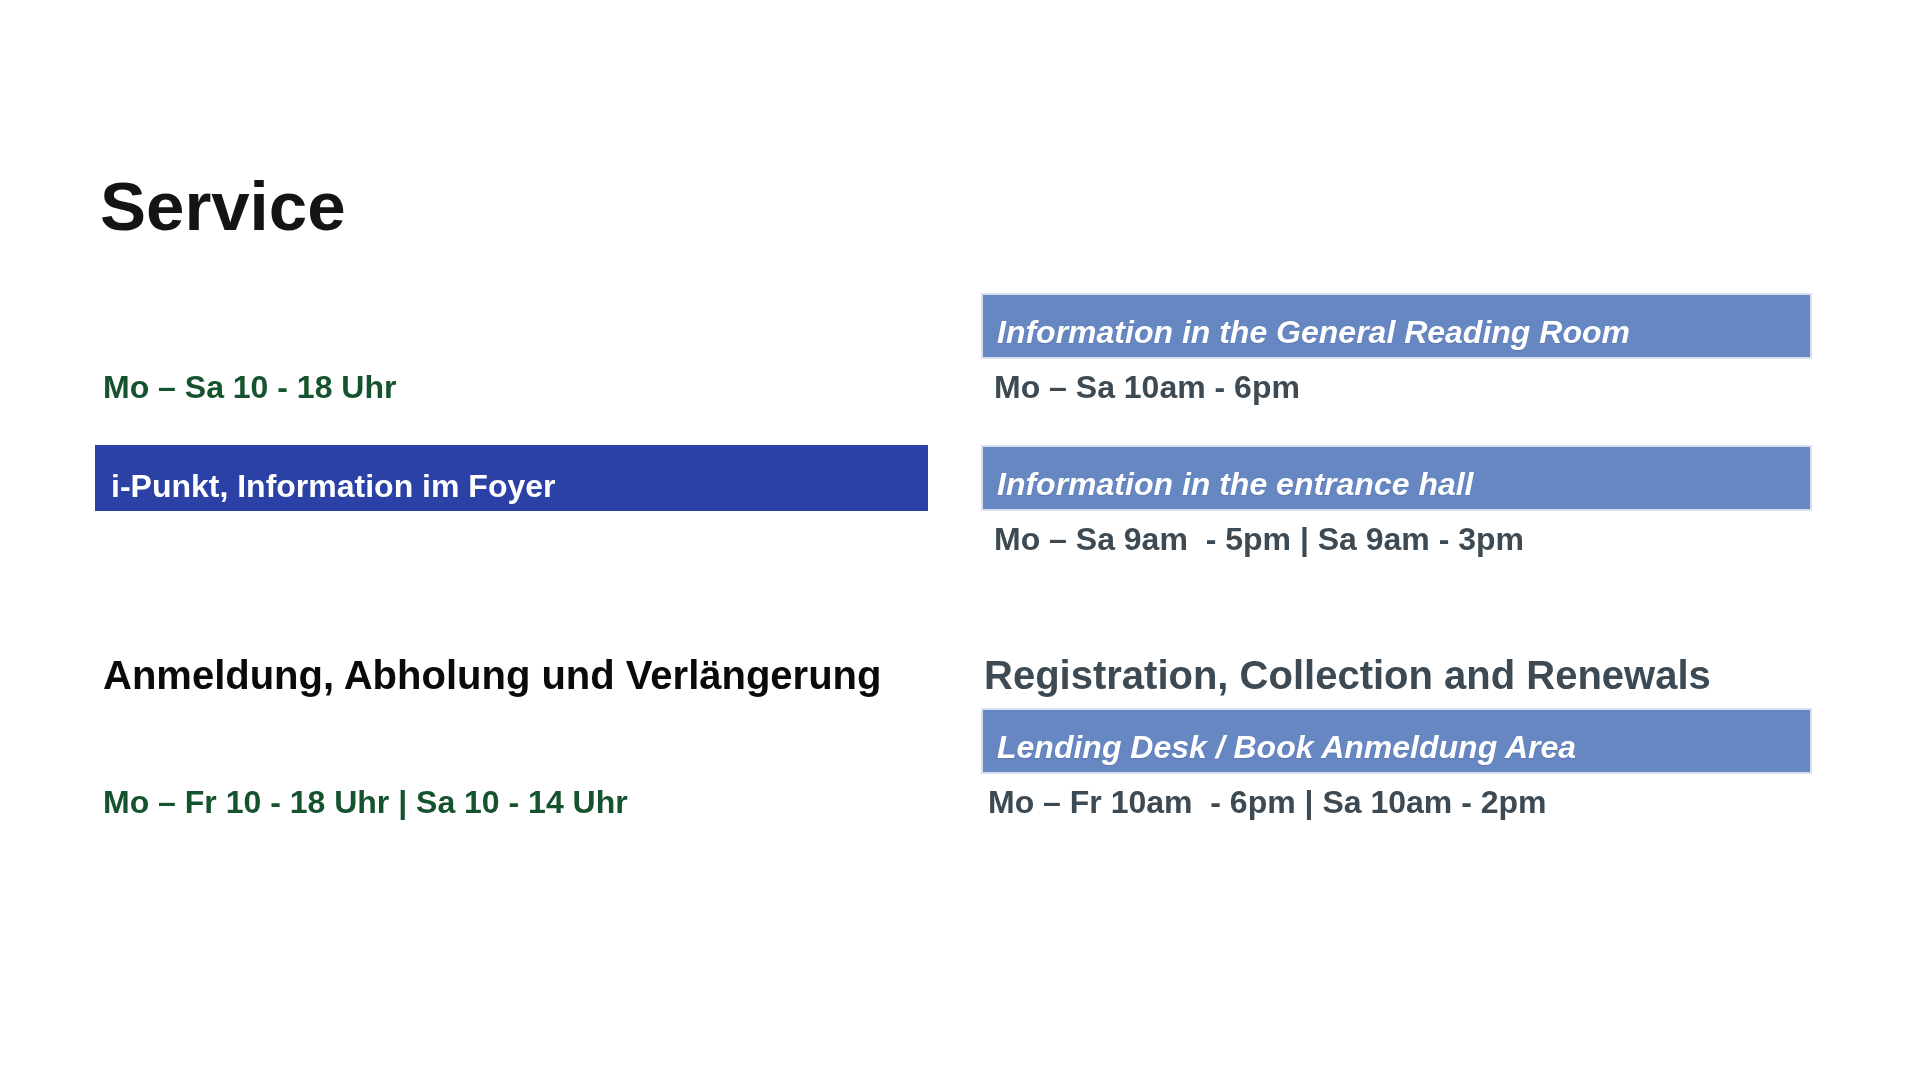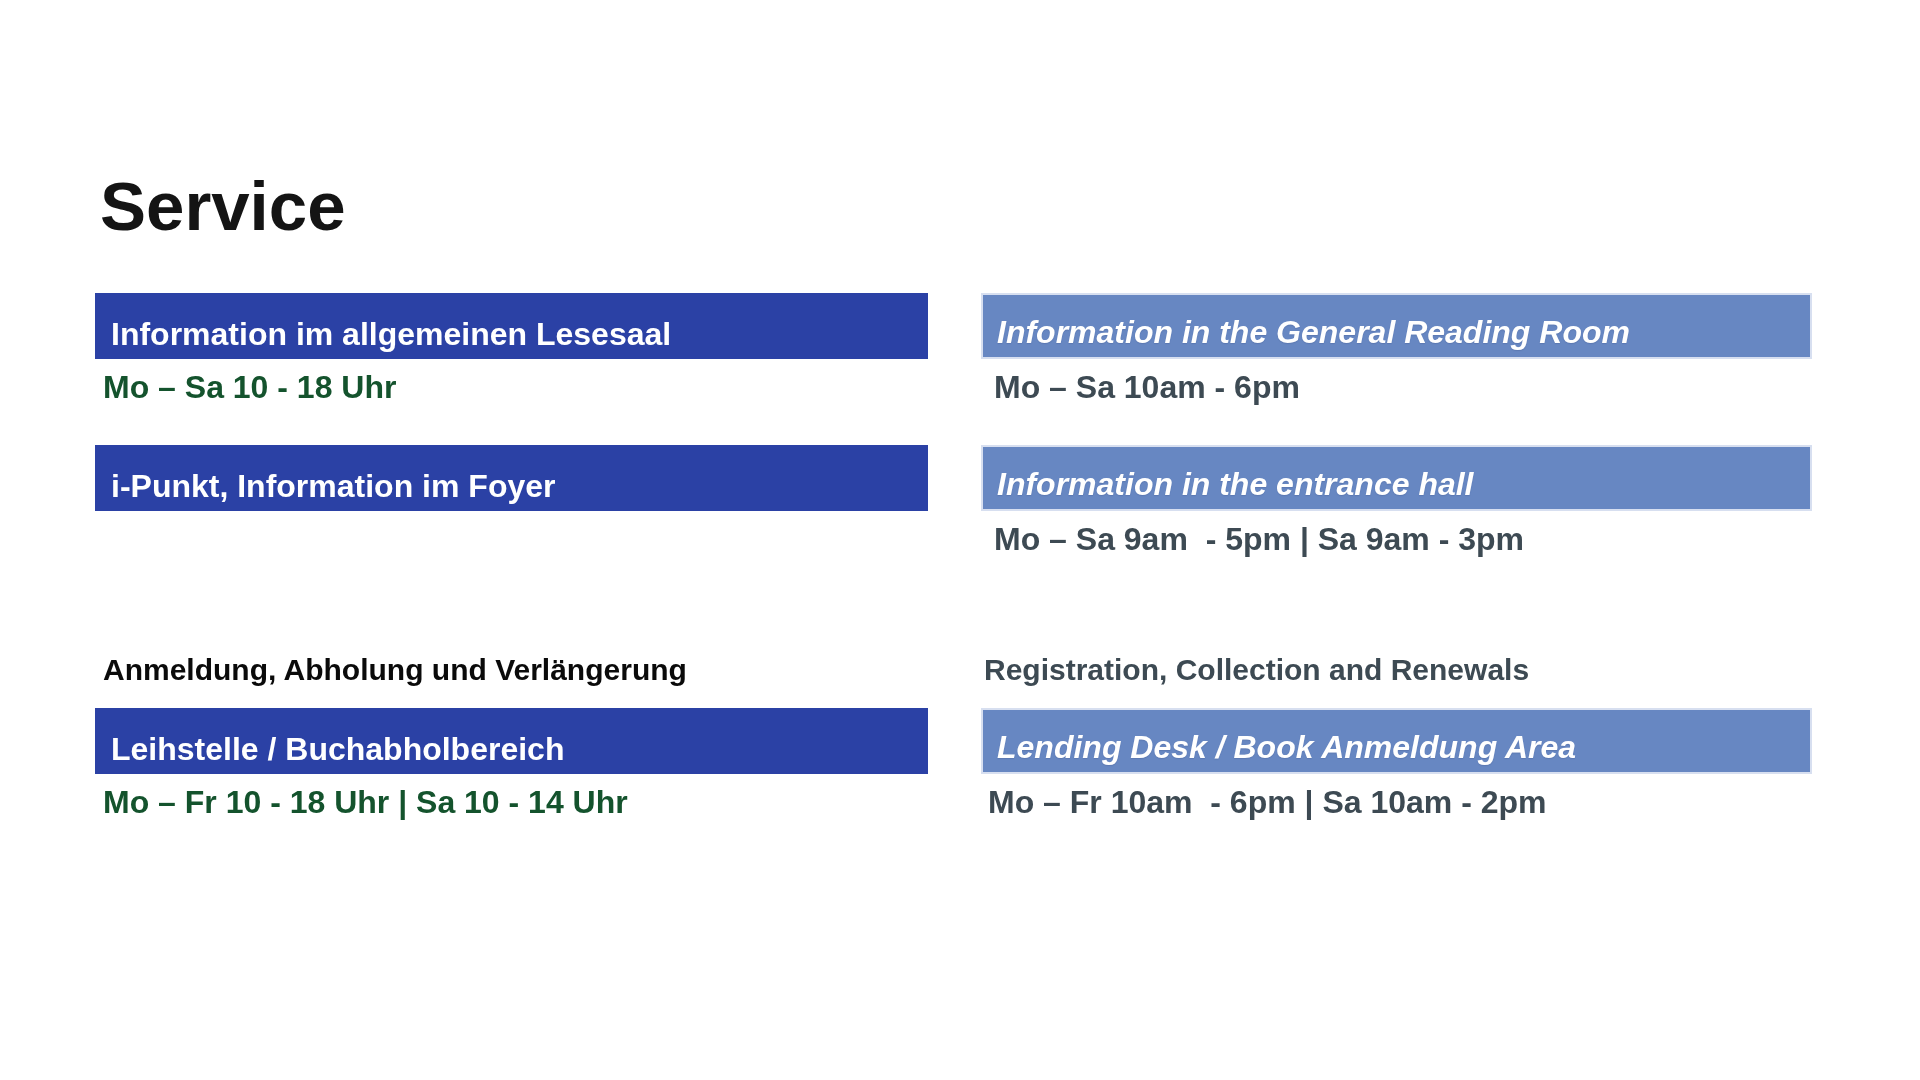--- a/index.html
+++ b/index.html
@@ -55,48 +55,42 @@
     position: absolute;
     font-size: 32px;
     font-weight: 700;
     line-height: 1.2;
     white-space: pre;
   }
   .hours.de { color: #14532d; }
   .hours.en { color: #3D4A53; }
   .section-heading {
     position: absolute;
-    font-size: 30px;
+    font-size: 40px;
     font-weight: 700;
     line-height: 1.1;
     white-space: pre;
   }
   .section-heading.de { color: #0a0a0a; }
   .section-heading.en { color: #3D4A53; }
 </style>
 </head>
 <body>
 
 <div class="canvas">
 
   <h1 class="page-title" style="left:100px; top:172px; margin:0;">Service</h1>
 
-  <div class="bar dark" style="left:95px; top:293px; width:833px;">
-    <span class="bar-label">Information im allgemeinen Lesesaal</span>
-  </div>
   <div class="hours de" style="left:103px; top:368px;">Mo – Sa 10 - 18 Uhr</div>
 
   <div class="bar dark" style="left:95px; top:445px; width:833px;">
     <span class="bar-label">i-Punkt, Information im Foyer</span>
   </div>
 
   <div class="section-heading de" style="left:103px; top:653px;">Anmeldung, Abholung und Verlängerung</div>
-  <div class="bar dark" style="left:95px; top:708px; width:833px;">
-    <span class="bar-label">Leihstelle / Buchabholbereich</span>
-  </div>
   <div class="hours de" style="left:103px; top:783px;">Mo – Fr 10 - 18 Uhr | Sa 10 - 14 Uhr</div>
 
   <div class="bar light" style="left:981px; top:293px; width:831px;">
     <span class="bar-label">Information in the General Reading Room</span>
   </div>
   <div class="hours en" style="left:994px; top:368px;">Mo – Sa 10am - 6pm</div>
 
   <div class="bar light" style="left:981px; top:445px; width:831px;">
     <span class="bar-label">Information in the entrance hall</span>
   </div>

